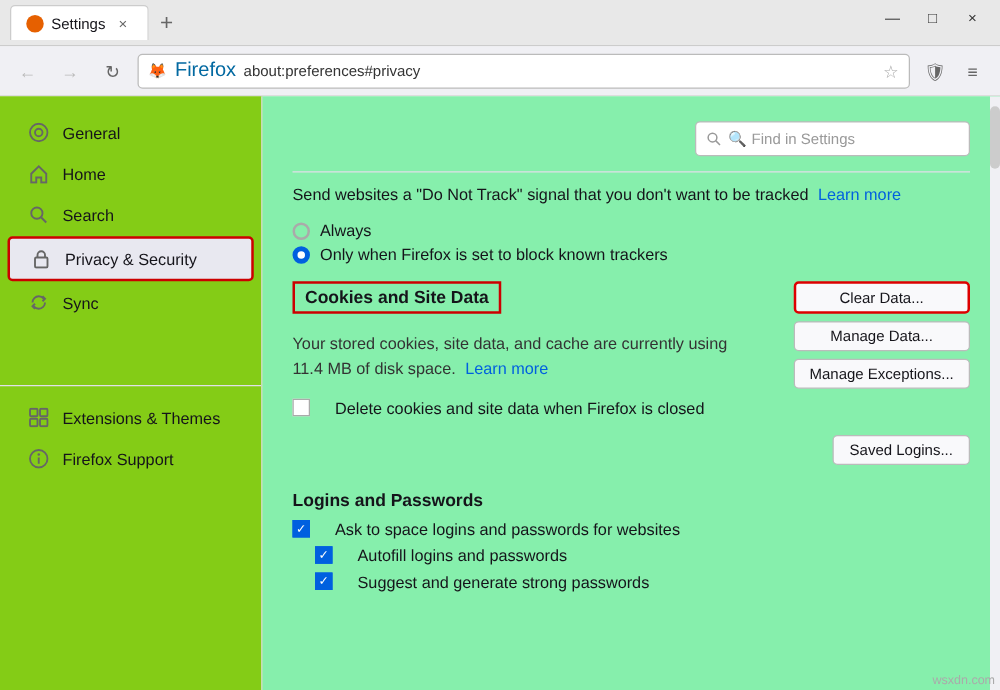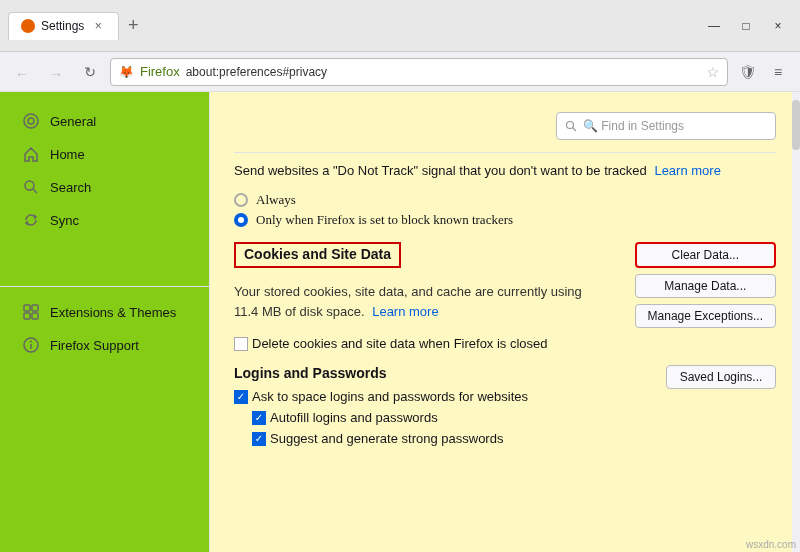--- a/index.html
+++ b/index.html
@@ -1,19 +1,19 @@
 <!DOCTYPE html>
 <html><head>
   <meta charset="utf-8">
   <style>
     * { margin: 0; padding: 0; box-sizing: border-box; }
     body { font-family: -apple-system, BlinkMacSystemFont, 'Segoe UI', Arial, sans-serif; font-size: 13px; background: #f9f9fb; color: #15141a; width: 800px; height: 552px; overflow: hidden; }
 
     
-    .titlebar { background: #e8e8e8; height: 52px; display: flex; align-items: center; padding: 0 8px; border-bottom: 1px solid #ccc; }
+    .titlebar { background: #e8e8e8; height: 37px; display: flex; padding: 0 8px; border-bottom: 1px solid #ccc; }
     .tab-area { display: flex; align-items: center; flex: 1; }
     .tab { background: #fff; border: 1px solid #ccc; border-bottom: none; border-radius: 4px 4px 0 0; padding: 4px 12px; display: flex; align-items: center; gap: 6px; height: 28px; font-size: 12px; }
     .tab-favicon { width: 14px; height: 14px; background: #e66000; border-radius: 50%; display: inline-block; }
     .tab-close { width: 16px; height: 16px; display: flex; align-items: center; justify-content: center; border-radius: 3px; cursor: pointer; font-size: 12px; color: #666; }
     .new-tab { width: 28px; height: 28px; display: flex; align-items: center; justify-content: center; font-size: 18px; color: #666; cursor: pointer; }
     .window-controls { display: flex; gap: 4px; margin-left: auto; }
     .win-btn { width: 28px; height: 28px; display: flex; align-items: center; justify-content: center; cursor: pointer; font-size: 12px; color: #333; }
 
     
     .navbar { background: #f0f0f4; height: 40px; display: flex; align-items: center; padding: 0 8px; gap: 6px; border-bottom: 1px solid #ddd; }
@@ -28,48 +28,48 @@
     
     .main { display: flex; height: calc(552px - 36px - 40px); }
 
     
     .sidebar { width: 210px; background: #84cc16; border-right: 1px solid #e0e0e8; overflow-y: auto; padding: 12px 0; flex-shrink: 0; }
     .sidebar-item { display: flex; align-items: center; gap: 10px; padding: 7px 16px; cursor: pointer; border-radius: 4px; margin: 1px 6px; font-size: 13px; color: #15141a; }
     .sidebar-item.active { background: #e0e0e8; border: 2px solid #d00; }
     .sidebar-icon { width: 18px; height: 18px; display: flex; align-items: center; justify-content: center; flex-shrink: 0; }
 
     
-    .content { flex: 1; padding: 20px 24px; overflow-y: auto; background: #fef9c3; }
+    .content { flex: 1; padding: 20px 24px; overflow-y: auto; background: #86efac; }
 
     
     .find-bar { display: flex; justify-content: flex-end; margin-bottom: 12px; }
     .find-input { width: 220px; height: 28px; border: 1px solid #bbb; border-radius: 4px; padding: 0 8px; font-size: 12px; display: flex; align-items: center; gap: 6px; background: #fff; color: #999; }
 
     
-    .radio-group { margin: 14px 0; font-family: Liberation Serif, serif; }
+    .radio-group { margin: 14px 0; }
     .radio-item { display: flex; align-items: center; gap: 8px; margin: 4px 0; font-size: 13px; }
     .radio-circle { width: 14px; height: 14px; border-radius: 50%; border: 2px solid #aaa; display: flex; align-items: center; justify-content: center; flex-shrink: 0; }
     .radio-circle.checked { border-color: #0060df; background: #0060df; }
     .radio-dot { width: 6px; height: 6px; background: #fff; border-radius: 50%; }
 
     
     .dnt-row { font-size: 13px; margin-bottom: 6px; color: #15141a; }
     .learn-more { color: #0060df; text-decoration: none; font-size: 13px; }
 
     
     .btn { padding: 4px 12px; border: 1px solid #bbb; border-radius: 4px; background: #f9f9fb; cursor: pointer; font-size: 12px; color: #15141a; min-width: 110px; }
     .btn.highlighted { border: 2px solid #d00; }
 
     .btn-group { display: flex; flex-direction: column; gap: 6px; margin-left: 16px; }
 
     
     .cookies-desc { font-size: 13px; color: #333; margin: 6px 0; line-height: 1.5; }
 
     
-    .checkbox-item { display: flex; align-items: center; gap: 4px; margin: 6px 0; font-size: 13px; }
+    .checkbox-item { display: flex; align-items: flex-start; gap: 20px; margin: 6px 0; font-size: 13px; }
     .checkbox { width: 14px; height: 14px; border: 1px solid #aaa; background: #fff; display: flex; align-items: center; justify-content: center; flex-shrink: 0; }
     .checkbox.checked { background: #0060df; border-color: #0060df; }
     .checkmark { color: #fff; font-size: 10px; }
 
     
     .watermark { position: fixed; bottom: 2px; right: 4px; font-size: 10px; color: #aaa; }
 
     svg { display: block; }
   </style>
 </head>
@@ -90,21 +90,21 @@
     <div class="win-btn">×</div>
   </div>
 </div>
 
 <div class="navbar">
   <div class="nav-btn disabled">←</div>
   <div class="nav-btn disabled">→</div>
   <div class="nav-btn">↻</div>
   <div class="address-bar">
     <span class="address-icon">🦊</span>
-    <span style="font-size:13px;color:#4d7c0f;">Firefox</span>
+    <span style="font-size:16px;color:#0369a1;">Firefox</span>
     <span class="address-text">about:preferences#privacy</span>
     <span class="address-star">☆</span>
   </div>
   <div class="toolbar-icons">
     <div class="nav-btn">🛡</div>
     <div class="nav-btn">≡</div>
   </div>
 </div>
 
 <div class="main">
@@ -128,20 +128,29 @@
       <span>Home</span>
     </div>
     <div class="sidebar-item">
       <span class="sidebar-icon">
         <svg width="16" height="16" viewBox="0 0 16 16">
             <circle cx="6.5" cy="6.5" r="4.5" fill="none" stroke="#666" stroke-width="1.5"></circle>
             <line x1="10" y1="10" x2="14" y2="14" stroke="#666" stroke-width="1.5"></line>
           </svg>
       </span>
       <span>Search</span>
+    </div>
+    <div class="sidebar-item active" style="border: 2px solid #cc0000; background:#e8e8f0;">
+      <span class="sidebar-icon">
+        <svg width="16" height="16" viewBox="0 0 16 16">
+            <rect x="3" y="7" width="10" height="8" rx="1" fill="none" stroke="#666" stroke-width="1.5"></rect>
+            <path d="M5 7V5a3 3 0 016 0v2" fill="none" stroke="#666" stroke-width="1.5"></path>
+          </svg>
+      </span>
+      <span>Privacy &amp; Security</span>
     </div>
     <div class="sidebar-item">
       <span class="sidebar-icon">
         <svg width="16" height="16" viewBox="0 0 16 16">
             <path d="M3 8a5 5 0 015-5 5 5 0 014 2M13 8a5 5 0 01-5 5 5 5 0 01-4-2" fill="none" stroke="#666" stroke-width="1.5"></path>
             <polyline points="11,3 13,5 11,7" fill="none" stroke="#666" stroke-width="1.5"></polyline>
             <polyline points="5,9 3,11 5,13" fill="none" stroke="#666" stroke-width="1.5"></polyline>
           </svg>
       </span>
       <span>Sync</span>
@@ -223,21 +232,21 @@
       </div>
 
       <div class="checkbox-item" style="margin-top:8px;">
         <div class="checkbox"></div>
         <span>Delete cookies and site data when Firefox is closed</span>
       </div>
     </div>
 
     <div style="margin-top:14px;">
       <div style="display:flex;align-items:flex-start;gap:12px;">
-        <div style="flex:1;">
+        <div style="flex:1;margin-top:44px;">
           <div style="font-size:14px;font-weight:600;margin-bottom:8px;">Logins and Passwords</div>
           <div class="checkbox-item">
             <div class="checkbox checked">
               <span class="checkmark">✓</span>
             </div>
             <span>Ask to space logins and passwords for websites</span>
           </div>
           <div class="checkbox-item" style="margin-left:18px;">
             <div class="checkbox checked">
               <span class="checkmark">✓</span>

